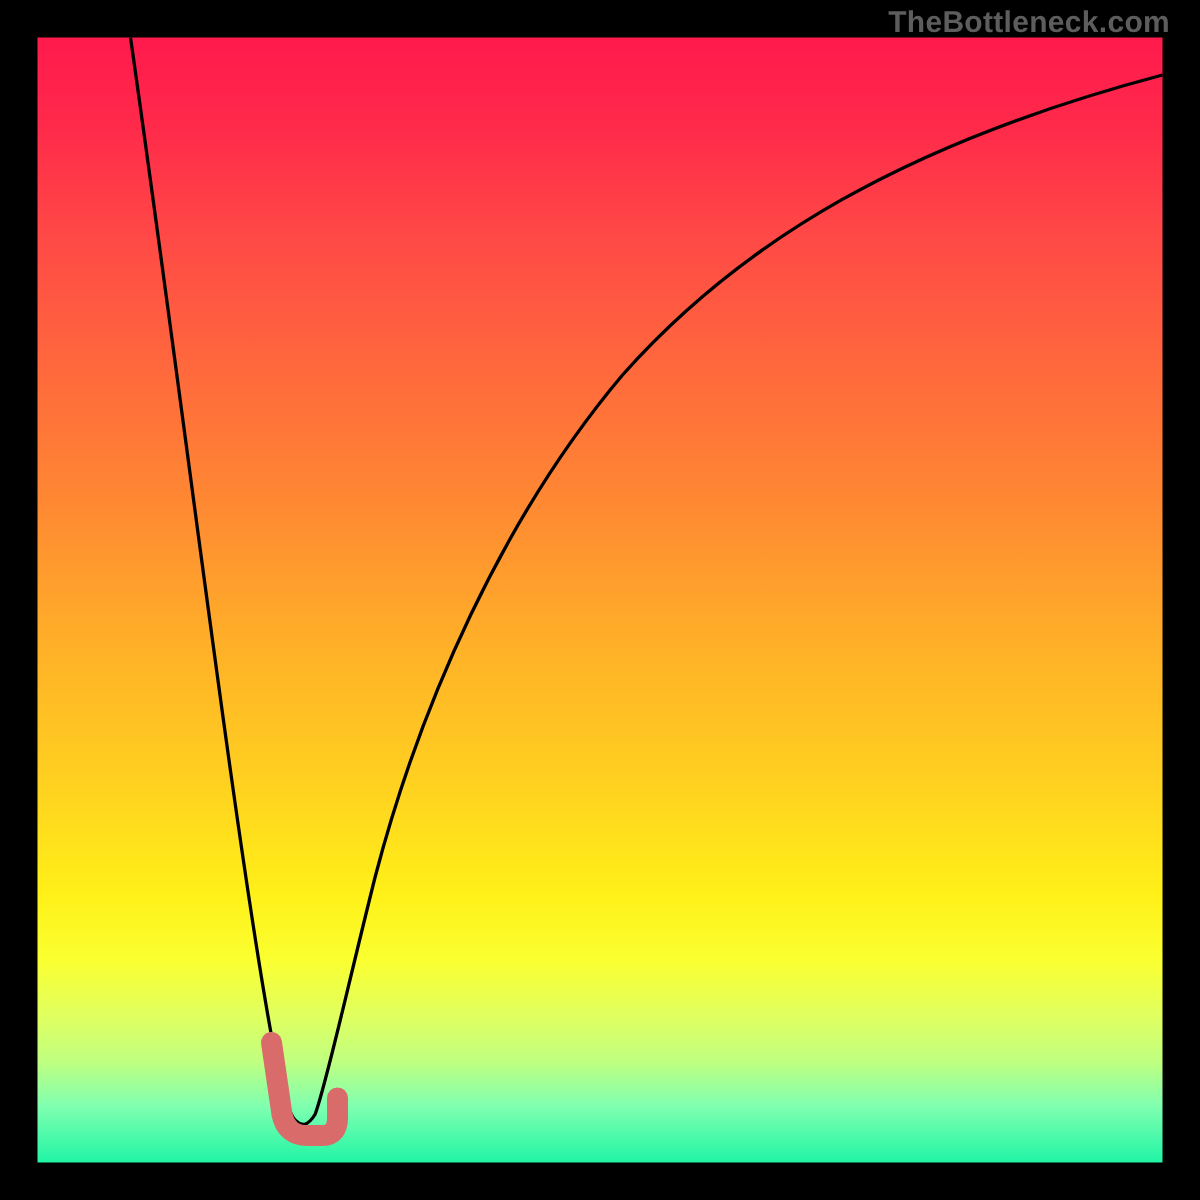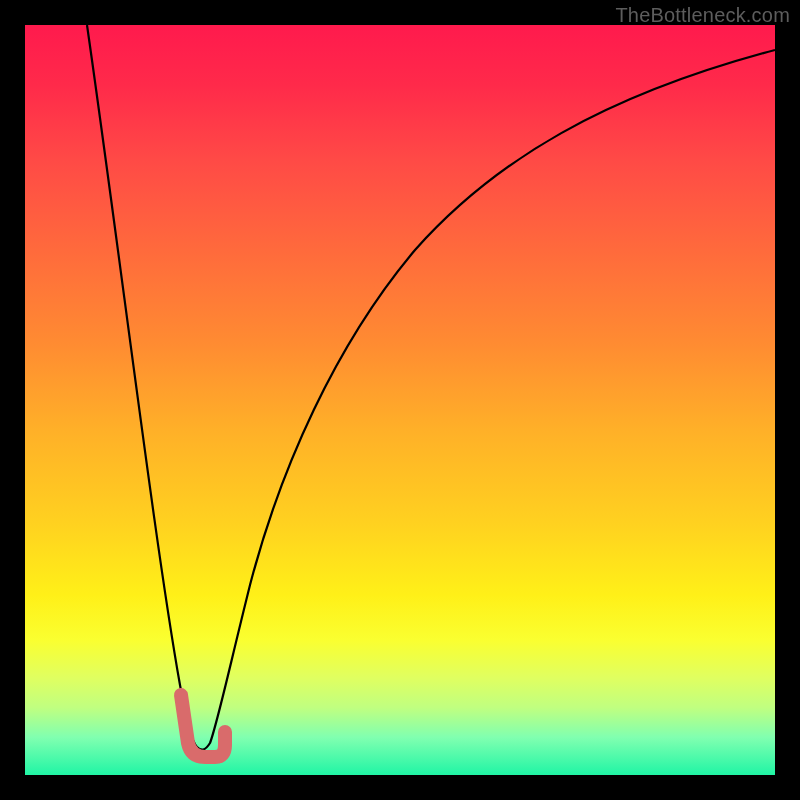--- a/index.html
+++ b/index.html
@@ -27,24 +27,24 @@
       #fff018 76%,
       #faff30 82%,
       #e0ff60 87%,
       #c0ff80 91%,
       #80ffb0 95%,
       #20f5a5 100%);
   }
   .watermark {
     position: absolute;
     top: 4px;
-    right: 10px;
+    right: 20px;
     font-family: Arial, Helvetica, sans-serif;
     font-size: 20px;
-    font-weight: 400;
+    font-weight: 700;
     color: #5d5d5d;
     letter-spacing: 0.2px;
   }
   svg.curve {
     position: absolute;
     left: 0;
     top: 0;
     width: 750px;
     height: 750px;
     overflow: visible;

